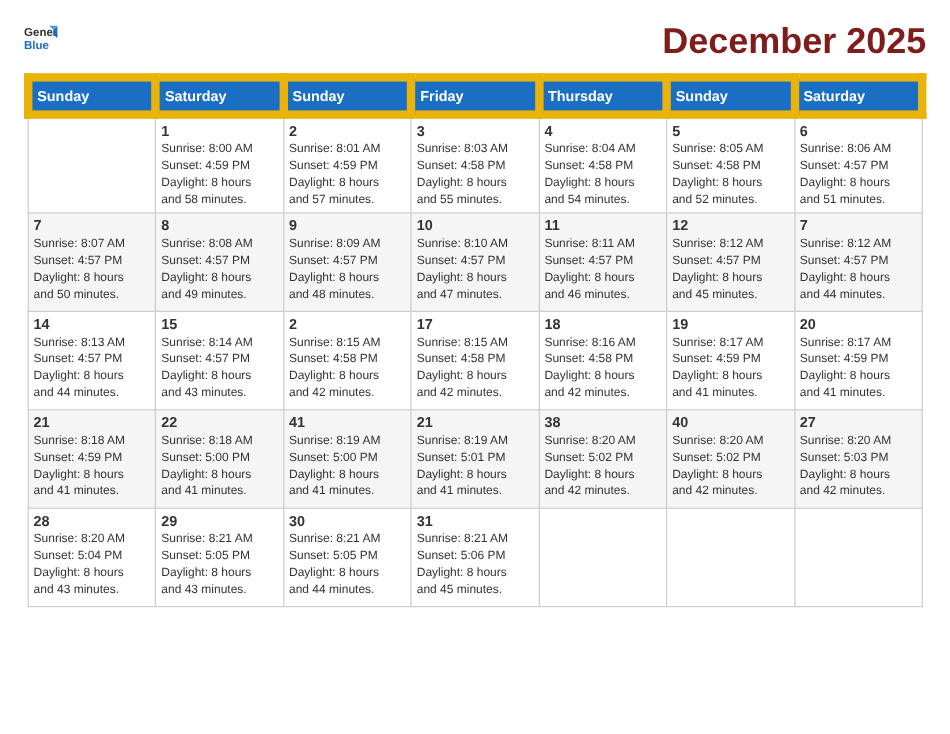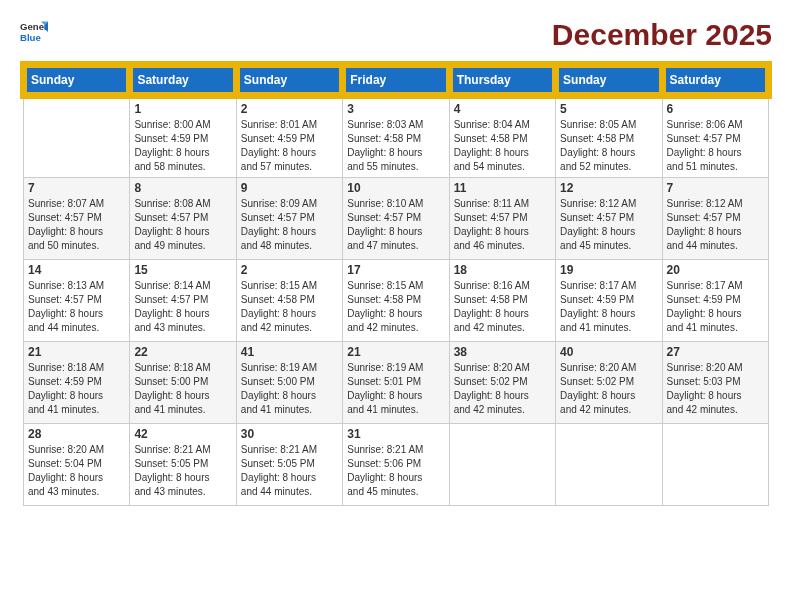--- a/index.html
+++ b/index.html
@@ -234,21 +234,21 @@
             <span class="day-num">27</span>
             <div class="day-info">Sunrise: 8:20 AM<br>Sunset: 5:03 PM<br>Daylight: 8 hours<br>and 42 minutes.</div>
           </td>
         </tr>
         <tr>
           <td>
             <span class="day-num">28</span>
             <div class="day-info">Sunrise: 8:20 AM<br>Sunset: 5:04 PM<br>Daylight: 8 hours<br>and 43 minutes.</div>
           </td>
           <td>
-            <span class="day-num">42</span>
+            <span class="day-num">29</span>
             <div class="day-info">Sunrise: 8:21 AM<br>Sunset: 5:05 PM<br>Daylight: 8 hours<br>and 43 minutes.</div>
           </td>
           <td>
             <span class="day-num">30</span>
             <div class="day-info">Sunrise: 8:21 AM<br>Sunset: 5:05 PM<br>Daylight: 8 hours<br>and 44 minutes.</div>
           </td>
           <td>
             <span class="day-num">31</span>
             <div class="day-info">Sunrise: 8:21 AM<br>Sunset: 5:06 PM<br>Daylight: 8 hours<br>and 45 minutes.</div>
           </td>

